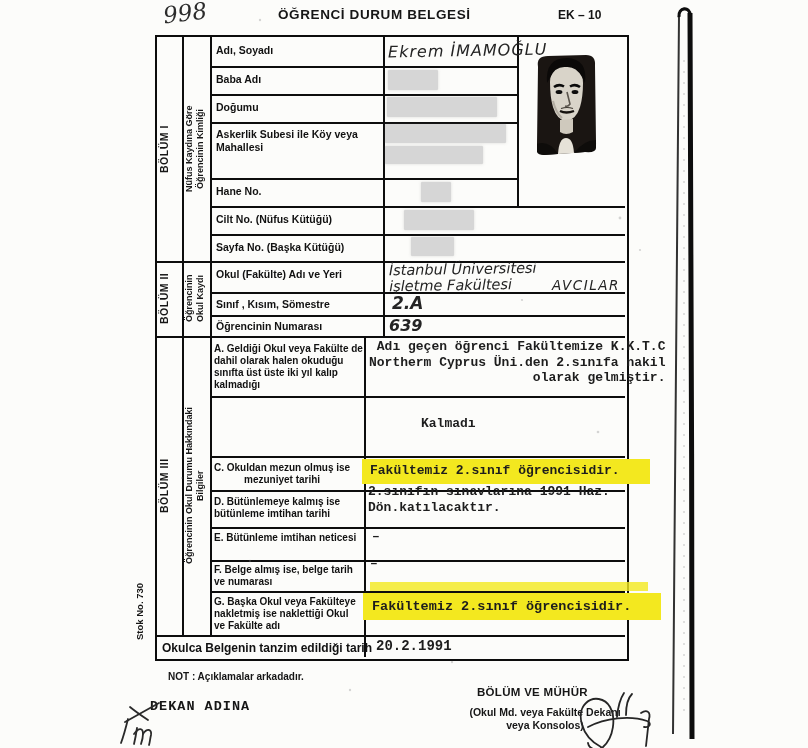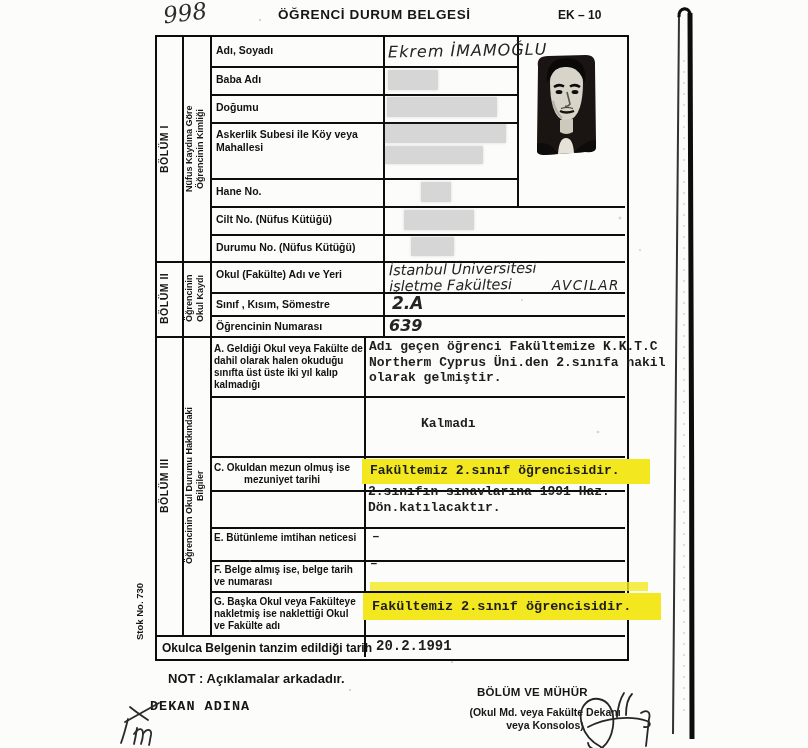--- a/index.html
+++ b/index.html
@@ -85,21 +85,21 @@
 Mahallesi</div>
   <div class="redact" style="left:385px;top:124px;width:121px;height:19px;"></div>
   <div class="redact" style="left:385px;top:146px;width:98px;height:18px;"></div>
 
   <div class="abs lbl" style="left:216px;top:185px;">Hane No.</div>
   <div class="redact" style="left:421px;top:182px;width:30px;height:20px;"></div>
 
   <div class="abs lbl" style="left:216px;top:213px;">Cilt No. (Nüfus Kütüğü)</div>
   <div class="redact" style="left:404px;top:210px;width:70px;height:20px;"></div>
 
-  <div class="abs lbl" style="left:216px;top:241px;">Durumu No. (Nüfus Kütüğü)</div>
+  <div class="abs lbl" style="left:216px;top:241px;">Sayfa No. (Başka Kütüğü)</div>
   <div class="redact" style="left:411px;top:237px;width:43px;height:19px;"></div>
 
   <div class="abs" style="left:527px;top:52px;width:76px;height:116px;">
     <svg width="76" height="116" viewBox="0 0 76 116">
       <path d="M11 15 Q9 4 21 4 L59 3 Q69 3 68 14 L69 90 Q70 101 58 100 L17 103 Q9 103 10 92 Z" fill="#1a1512"></path>
       <path d="M23 30 Q23 14 39 14 Q56 14 56 31 Q56 45 53 55 Q49 68 39 69 Q30 68 26 55 Q23 45 23 30" fill="#d9d4c9"></path>
       <path d="M20 31 Q18 6 40 6 Q61 7 58 31 L55 25 Q49 14 39 15 Q28 14 23 26 Z" fill="#0b0908"></path>
       <path d="M27 35 Q32 31.5 37 34.5" stroke="#0a0a0a" stroke-width="2.6" fill="none"></path>
       <path d="M43 34.5 Q48 31.5 53 35" stroke="#0a0a0a" stroke-width="2.6" fill="none"></path>
       <ellipse cx="32" cy="40" rx="3.4" ry="2.1" fill="#0d0d0d"></ellipse>
@@ -131,31 +131,33 @@
   <div class="abs hand" style="left:389px;top:316px;font-size:16px;font-weight:bold;">639</div>
 
   <div class="abs vtext bolum" style="left:158px;top:338px;width:24px;height:295px;">BÖLÜM III</div>
   <div class="abs vtext subv" style="left:184px;top:338px;width:26px;height:295px;">Öğrencinin Okul Durumu Hakkındaki
 Bilgiler</div>
 
   <div class="abs lbl3" style="left:214px;top:343px;">A. Geldiği Okul veya Fakülte de
 dahil olarak halen okuduğu
 sınıfta üst üste iki yıl kalıp
 kalmadığı</div>
-  <div class="abs typed" style="left:369px;top:339px;">Adı geçen öğrenci Fakültemize K.K.T.C
+  <div class="abs typed" style="left:369px;top:339px;text-align:right;">Adı geçen öğrenci Fakültemize K.K.T.C
 Northerm Cyprus Üni.den 2.sınıfa nakil
 olarak gelmiştir.</div>
 
   <div class="abs typed" style="left:394px;top:416px;padding-left:27px;">Kalmadı</div>
 
   <div class="hiYellow" style="left:362px;top:459px;width:288px;height:25px;"></div>
   <div class="abs lbl3" style="left:214px;top:462px;text-align:center;">C. Okuldan mezun olmuş ise
 mezuniyet  tarihi</div>
   <div class="abs typed" style="left:370px;top:463px;">Fakültemiz 2.sınıf öğrencisidir.</div>
 
+  <div class="abs lbl3" style="left:214px;top:496px;">D. Bütünlemeye kalmış ise
+bütünleme imtihan tarihi</div>
   <div class="abs typed" style="left:368px;top:484px;">2.sınıfın sınavlarına 1991 Haz.
 Dön.katılacaktır.</div>
 
   <div class="abs lbl3" style="left:214px;top:532px;">E. Bütünleme imtihan neticesi</div>
   <div class="abs typed" style="left:372px;top:529px;">–</div>
 
   <div class="abs lbl3" style="left:214px;top:564px;">F. Belge almış ise, belge tarih
 ve numarası</div>
   <div class="abs typed" style="left:370px;top:556px;">–</div>
 
@@ -164,21 +166,21 @@
   <div class="abs lbl3" style="left:214px;top:596px;">G. Başka Okul veya Fakülteye
 nakletmiş ise naklettiği Okul
 ve Fakülte adı</div>
   <div class="abs typed" style="left:372px;top:599px;font-size:13.5px;">Fakültemiz 2.sınıf öğrencisidir.</div>
 
   <div class="abs lbl" style="left:162px;top:642px;font-size:12px;">Okulca Belgenin tanzim edildiği tarih</div>
   <div class="abs typed" style="left:376px;top:639px;font-size:14px;">20.2.1991</div>
 
   <div class="abs vtext" style="left:134px;top:580px;width:18px;height:62px;font-size:9.5px;font-weight:bold;">Stok No. 730</div>
 
-  <div class="abs" style="left:168px;top:671px;font-weight:bold;font-size:13px;">NOT :  Açıklamalar arkadadır.</div>
+  <div class="abs" style="left:168px;top:671px;font-weight:bold;font-size:10px;">NOT :  Açıklamalar arkadadır.</div>
   <div class="abs mono-b" style="left:150px;top:699px;font-size:13.5px;letter-spacing:1px;">DEKAN ADINA</div>
   <div class="abs" style="left:477px;top:686px;font-weight:bold;font-size:11.5px;letter-spacing:.3px;">BÖLÜM VE MÜHÜR</div>
   <div class="abs" style="left:440px;top:706px;width:210px;font-weight:bold;font-size:10.5px;line-height:13px;text-align:center;white-space:pre-line;">(Okul Md. veya Fakülte Dekanı
 veya  Konsolos)</div>
 
   <svg class="abs" style="left:0;top:0;pointer-events:none;" width="808" height="748" viewBox="0 0 808 748">
 
     <path d="M679 16 C 677 200 675 480 673 734" stroke="#1c1c1c" stroke-width="2" fill="none" opacity=".9"></path>
     <path d="M690 13 C 691 240 692 500 692 739" stroke="#0d0d0d" stroke-width="5" fill="none"></path>
     <path d="M679 17 C 678 7 690 6 690 15" stroke="#0d0d0d" stroke-width="3.2" fill="none"></path>

